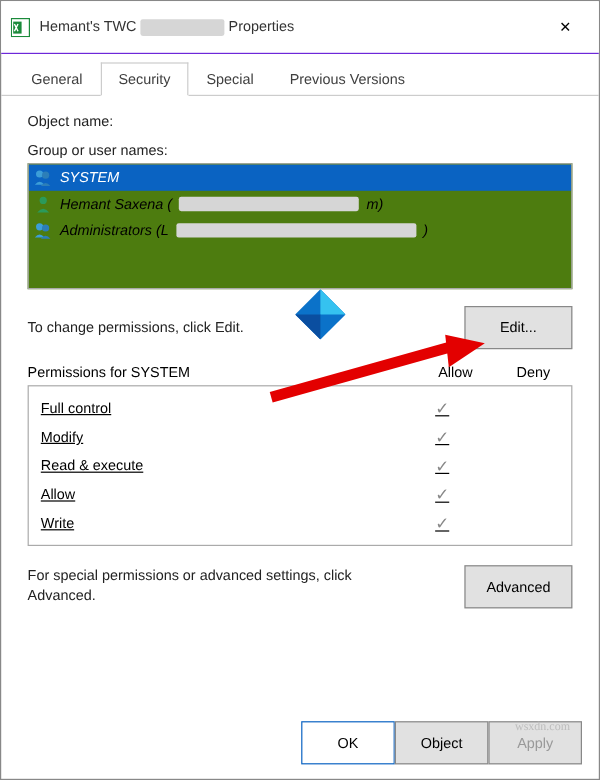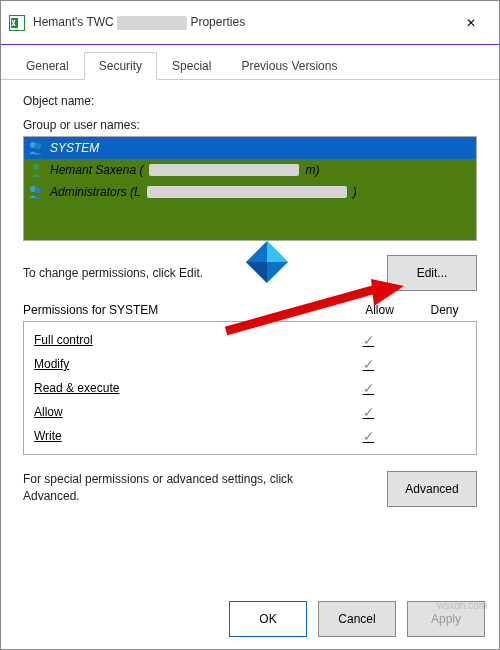--- a/index.html
+++ b/index.html
@@ -28,24 +28,24 @@
   .perm-header { display:flex; margin-top:12px; }
   .perm-header .ph-label{ flex:1;}
   .perm-header .ph-col { width:65px; text-align:center;}
   .permbox { border:1px solid #aaa; margin-top:4px; padding:6px 0;text-decoration:underline;}
   .permrow { display:flex; align-items:center; height:24px; padding:0 10px;}
   .permrow .pname { flex:1;}
   .permrow .pcol { width:65px; text-align:center; color:#888;}
   .check { font-size:14px; color:#777; }
   .adv-row { display:flex; margin-top:16px; align-items:flex-start; justify-content:space-between; }
   .adv-row .adv-text { max-width: 280px; line-height:1.4;}
-  .dlg-buttons { position:absolute; bottom:12px; right:14px; display:flex; gap:11px;}
+  .dlg-buttons { position:absolute; bottom:12px; right:14px; display:flex; gap:0;}
   .dlg-buttons .btn { min-width:78px;}
   .arrow-overlay { position:absolute; left:215px; top:270px; width:190px; height:70px; pointer-events:none;}
-  .watermark { position:absolute; right:12px; bottom:38px; font-size:10px; color:#bdbdbd;}
+  .watermark { position:absolute; right:24px; bottom:38px; font-size:10px; color:#bdbdbd;font-family:Liberation Serif, serif;}
   .logo-overlay { position:absolute; left:245px; top:240px; width:42px; height:42px; pointer-events:none;}
   svg.person { width:16px; height:16px; flex-shrink:0;}
 </style>
 </head>
 <body>
 
 <div class="window">
 
   <div class="titlebar">
     <svg class="icon-app" viewBox="0 0 16 16">
@@ -150,21 +150,21 @@
     </div>
 
     <div class="adv-row">
       <span class="adv-text lbl">For special permissions or advanced settings, click Advanced.</span>
       <button class="btn wide">Advanced</button>
     </div>
   </div>
 
   <div class="dlg-buttons">
     <button class="btn" style="background:#fff; border:1px solid #0a63c2;">OK</button>
-    <button class="btn">Cancel</button>
+    <button class="btn">Object</button>
     <button class="btn" disabled="">Apply</button>
   </div>
 
   <svg class="logo-overlay" viewBox="0 0 40 40">
     <polygon points="20,0 40,20 20,40 0,20" fill="#0b72c9"></polygon>
     <polygon points="20,0 40,20 20,20" fill="#35c2f0"></polygon>
     <polygon points="0,20 20,20 20,40" fill="#0a4ea0"></polygon>
   </svg>
   <svg class="arrow-overlay" viewBox="0 0 190 70">
     <line x1="10" y1="60" x2="160" y2="18" stroke="#e30000" stroke-width="9"></line>

